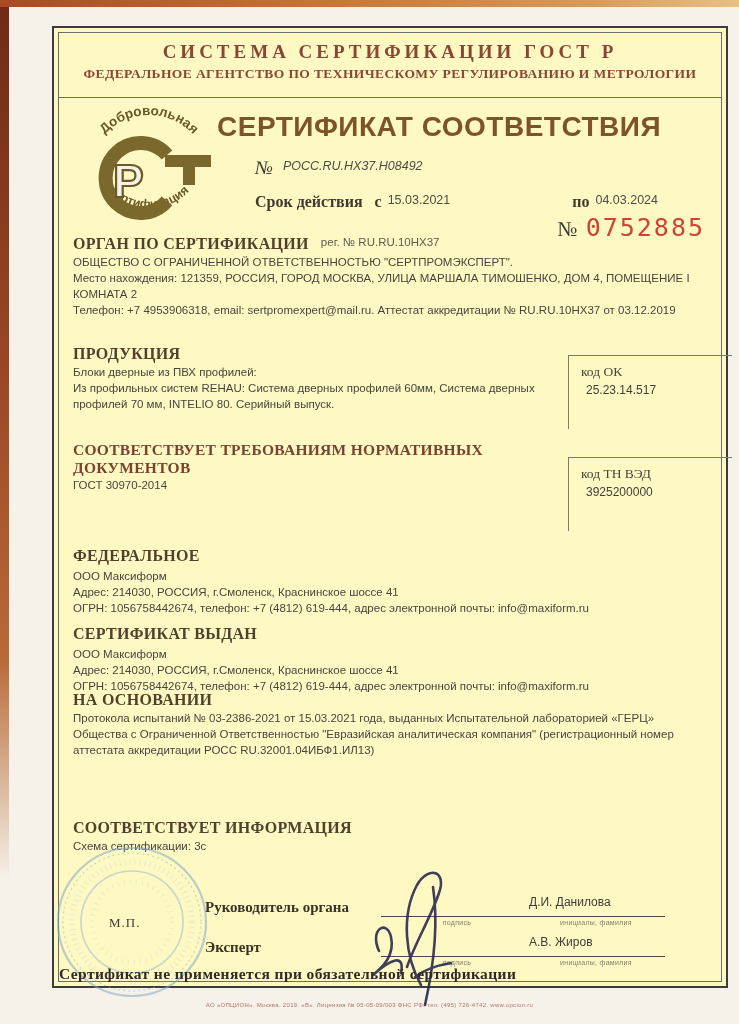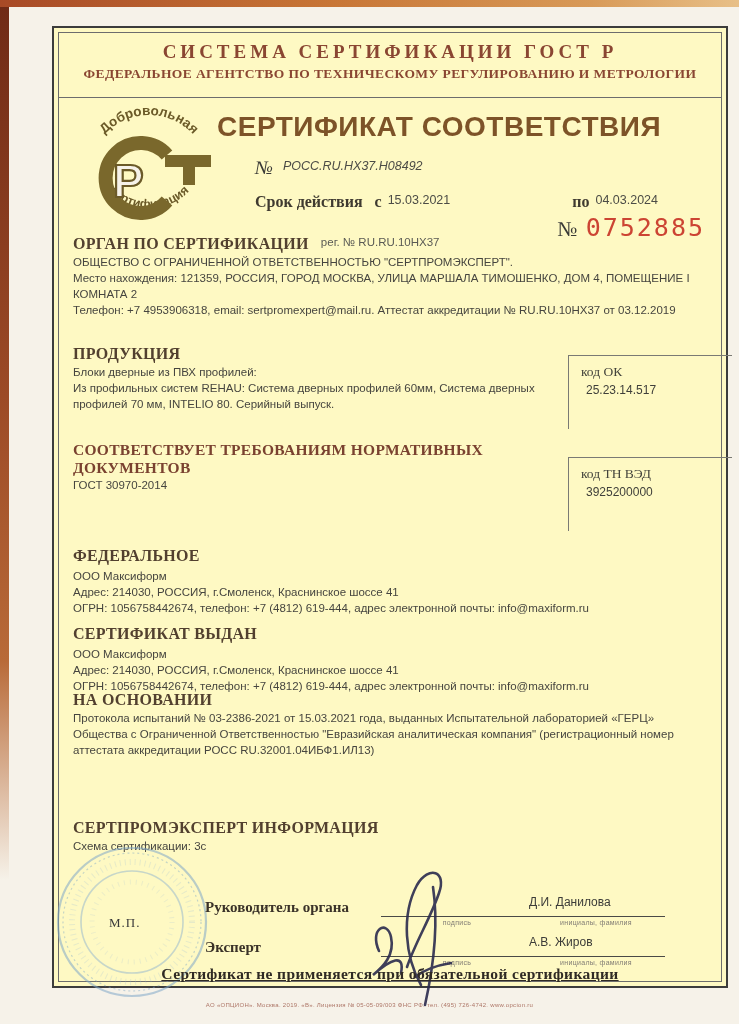--- a/index.html
+++ b/index.html
@@ -31,21 +31,21 @@
   .body-txt{font-size:11.5px;line-height:1.38;color:var(--body-ink);}
   .reg-note{font-size:11.5px;color:#5a5a54;position:relative;top:-3px;margin-left:12px;font-family:"Liberation Sans",sans-serif;font-weight:normal;}
   .code-box{left:509px;width:164px;height:74px;border-top:1px solid #7a7a74;border-left:1px solid #7a7a74;padding:8px 0 0 12px;}
   .code-label{font-family:"Liberation Serif",serif;font-size:13.5px;color:#44443c;}
   .code-val{font-size:12px;color:#3f3f3a;margin-top:3px;padding-left:5px;}
   .role{font-family:"Liberation Serif",serif;font-weight:bold;font-size:15px;color:#3a3228;}
   .name{font-size:12px;color:#3c3c38;}
   .sig-line{border-bottom:1px solid #4a4a46;height:0;}
   .caption{font-size:7px;color:#807c74;text-align:center;letter-spacing:.3px;}
   .mp{font-family:"Liberation Serif",serif;font-size:13px;letter-spacing:1px;color:#3a3a3a;}
-  .footer-note{left:0;right:0;top:932px;text-align:center;font-family:"Liberation Serif",serif;font-weight:bold;font-size:15.5px;color:#2f2a24;letter-spacing:.4px;text-decoration:underline;}
+  .footer-note{left:0;right:0;top:932px;text-align:left;font-family:"Liberation Serif",serif;font-weight:bold;font-size:15.5px;color:#2f2a24;letter-spacing:.4px;}
   .print-line{position:absolute;left:0;right:0;top:1002px;text-align:center;font-size:6px;color:#a06050;opacity:.85;letter-spacing:.3px;}
   svg{display:block;}
 </style>
 </head>
 <body>
 
 <div class="strip-left"></div>
 <div class="strip-top"></div>
 
 <div class="cert">
@@ -129,21 +129,21 @@
       <div class="body-txt">Адрес: 214030, РОССИЯ, г.Смоленск, Краснинское шоссе 41</div>
       <div class="body-txt">ОГРН: 1056758442674, телефон: +7 (4812) 619-444, адрес электронной почты: info@maxiform.ru</div>
     </div>
 
     <div class="abs" style="left:14px;top:658px;width:632px;">
       <div class="sec-h">НА ОСНОВАНИИ</div>
       <div class="body-txt" style="margin-top:2px;">Протокола испытаний № 03-2386-2021 от 15.03.2021 года, выданных Испытательной лабораторией «ГЕРЦ» Общества с Ограниченной Ответственностью "Евразийская аналитическая компания" (регистрационный номер аттестата аккредитации РОСС RU.32001.04ИБФ1.ИЛ13)</div>
     </div>
 
     <div class="abs" style="left:14px;top:786px;width:632px;">
-      <div class="sec-h">СЕРТПРОМЭКСПЕРТ ИНФОРМАЦИЯ</div>
+      <div class="sec-h">СООТВЕТСТВУЕТ ИНФОРМАЦИЯ</div>
       <div class="body-txt" style="margin-top:2px;">Схема сертификации: 3с</div>
     </div>
 
     <div class="abs" style="left:-7px;top:809px;">
       <svg width="160" height="160" viewBox="0 0 160 160">
         <circle cx="80" cy="80" r="74" fill="none" stroke="#7fa8c8" stroke-width="2.2" opacity="0.55"></circle>
         <circle cx="80" cy="80" r="69" fill="none" stroke="#7fa8c8" stroke-width="1.2" stroke-dasharray="2 3" opacity="0.45"></circle>
         <circle cx="80" cy="80" r="51" fill="none" stroke="#8fb4d0" stroke-width="1.6" opacity="0.5"></circle>
         <circle cx="80" cy="80" r="60" fill="none" stroke="#9fc0d8" stroke-width="6" stroke-dasharray="1 4" opacity="0.25"></circle>
         <circle cx="80" cy="80" r="40" fill="none" stroke="#9fc0d8" stroke-width="5" stroke-dasharray="1 5" opacity="0.2"></circle>

